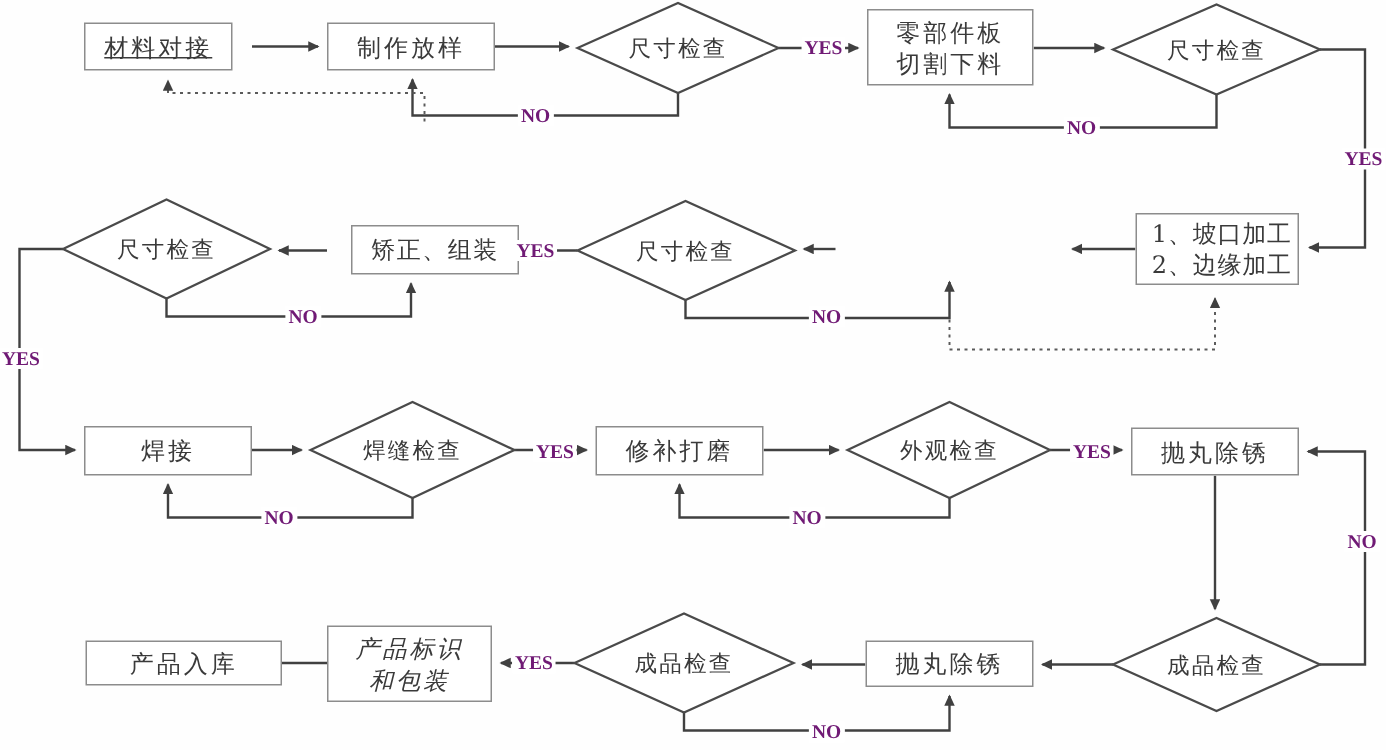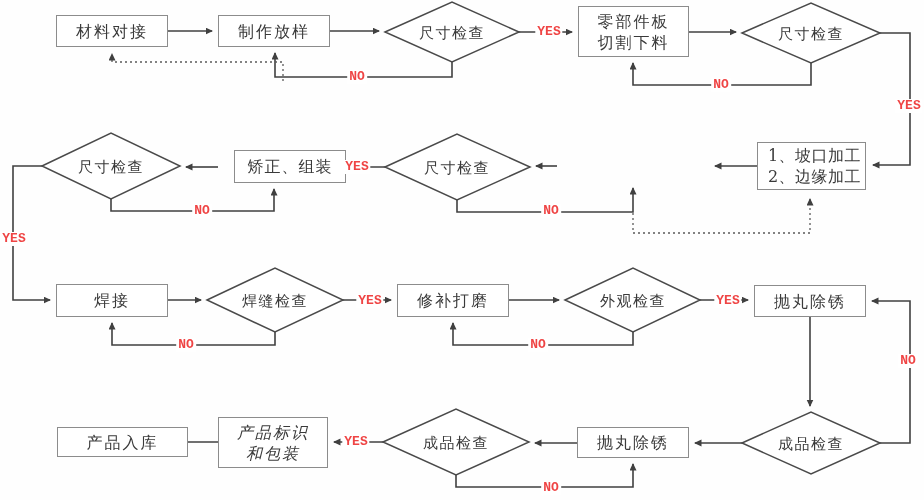--- a/index.html
+++ b/index.html
@@ -15,23 +15,23 @@
     font-size:16px;letter-spacing:2px;line-height:21px;text-align:center;
     font-family:"DejaVu Serif","Liberation Serif","DejaVu Sans",serif;
   }
   .dlabel{
     position:absolute;transform:translate(-50%,-50%);
     color:#3a3a3a;font-size:15px;letter-spacing:1.5px;white-space:nowrap;
     font-family:Liberation Serif, serif;
   }
   .edge{
     position:absolute;transform:translate(-50%,-50%);
-    background:#ffffff;color:#ef4444;font-weight:bold;font-size:13px;
+    background:#ffffff;color:#701a75;font-weight:bold;font-size:13px;
     letter-spacing:0;line-height:14px;padding:0 2px;white-space:nowrap;
-    font-family:Liberation Mono, monospace;
+    font-family:Liberation Serif, serif;
   }
 </style>
 </head>
 <body>
 
 <div id="stage">
 
   <svg id="wires" width="924" height="500" viewBox="0 0 924 500">
     <defs>
       <marker id="arr" markerWidth="9" markerHeight="8" refX="6.5" refY="3.5" orient="auto" markerUnits="userSpaceOnUse">
@@ -79,21 +79,21 @@
       <polygon points="742,33 811,3 880,33 811,63"></polygon>
       <polygon points="42,166 111,133 180,166 111,199"></polygon>
       <polygon points="385,167 457,134 530,167 457,200"></polygon>
       <polygon points="207,300 275,268 343,300 275,332"></polygon>
       <polygon points="565,300 633,268 700,300 633,332"></polygon>
       <polygon points="383,442 456,409 529,442 456,475"></polygon>
       <polygon points="742,443 811,412 880,443 811,474"></polygon>
     </g>
   </svg>
 
-  <div class="node" style="left:56px;top:15px;width:112px;height:32px;">
+  <div class="node" style="left:56px;top:15px;width:99px;height:32px;text-decoration:underline;">
     <span>材料对接</span>
   </div>
   <div class="node" style="left:578px;top:6px;width:111px;height:51px;">
     <span>零部件板</span>
     <span>切割下料</span>
   </div>
   <div class="node" style="left:218px;top:15px;width:112px;height:32px;">
     <span>制作放样</span>
   </div>
   <div class="node" style="left:218px;top:150px;width:112px;height:33px;letter-spacing:1px;margin-left:16px;">

